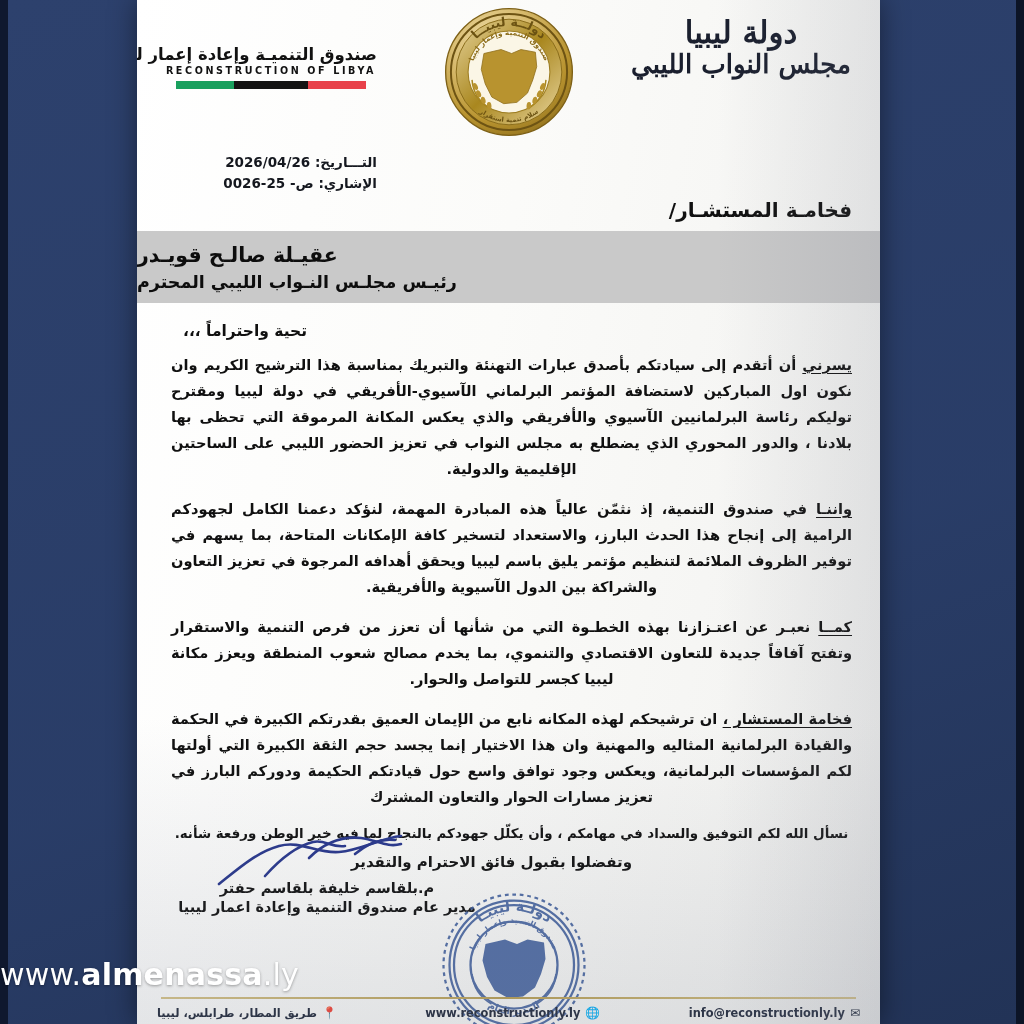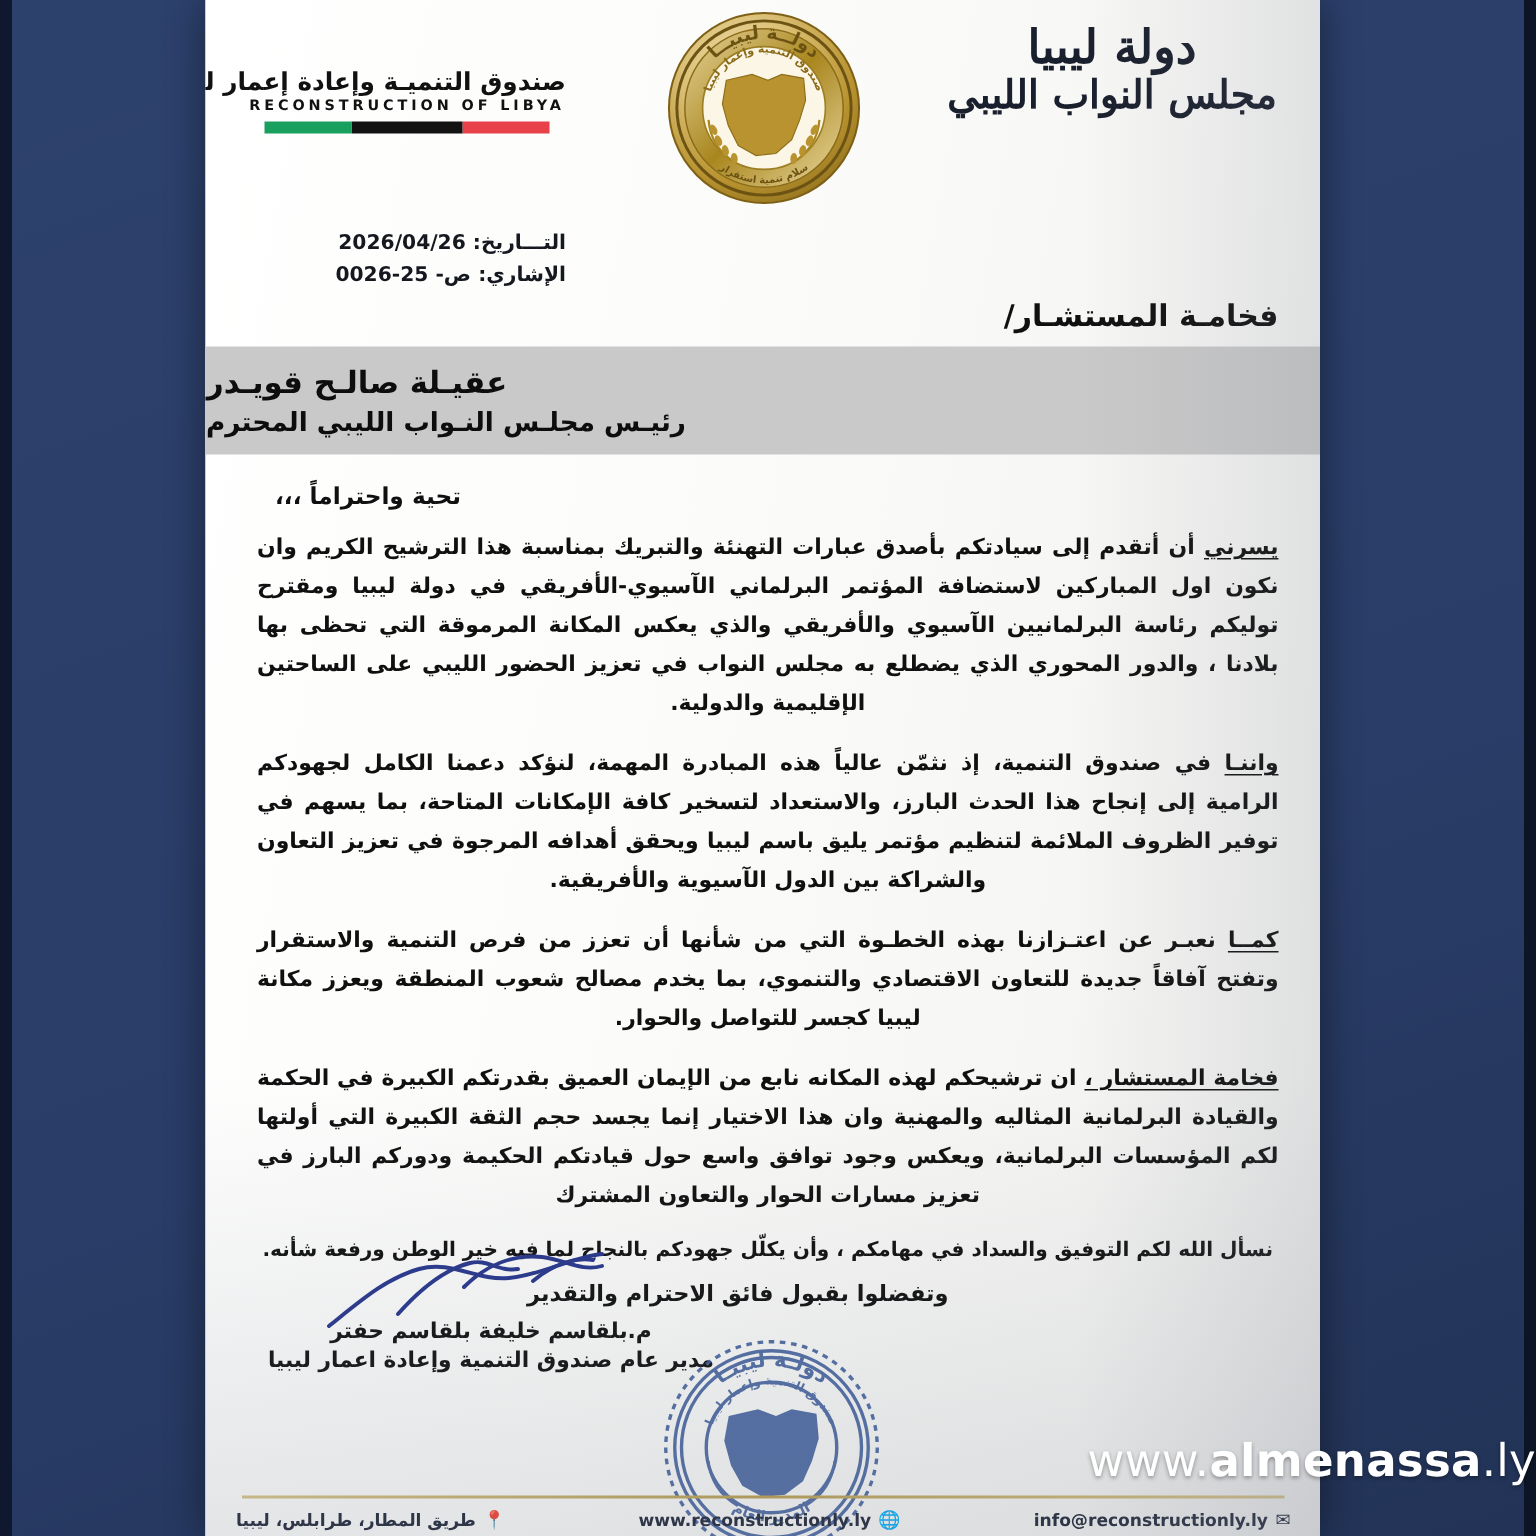--- a/index.html
+++ b/index.html
@@ -309,21 +309,21 @@
     line-height: 1;
   }
   .f-txt { direction: ltr; }
 
   
   .watermark {
     position: absolute;
     left: 0;
     right: 0;
     top: 957px;
-    text-align: right;
+    text-align: left;
     direction: ltr;
     font-size: 30px;
     color: #ffffff;
     letter-spacing: .2px;
     font-weight: 400;
     text-shadow: 0 1px 3px rgba(0,0,0,.35);
     pointer-events: none;
     z-index: 40;
   }
   .watermark b { font-weight: 700; }

